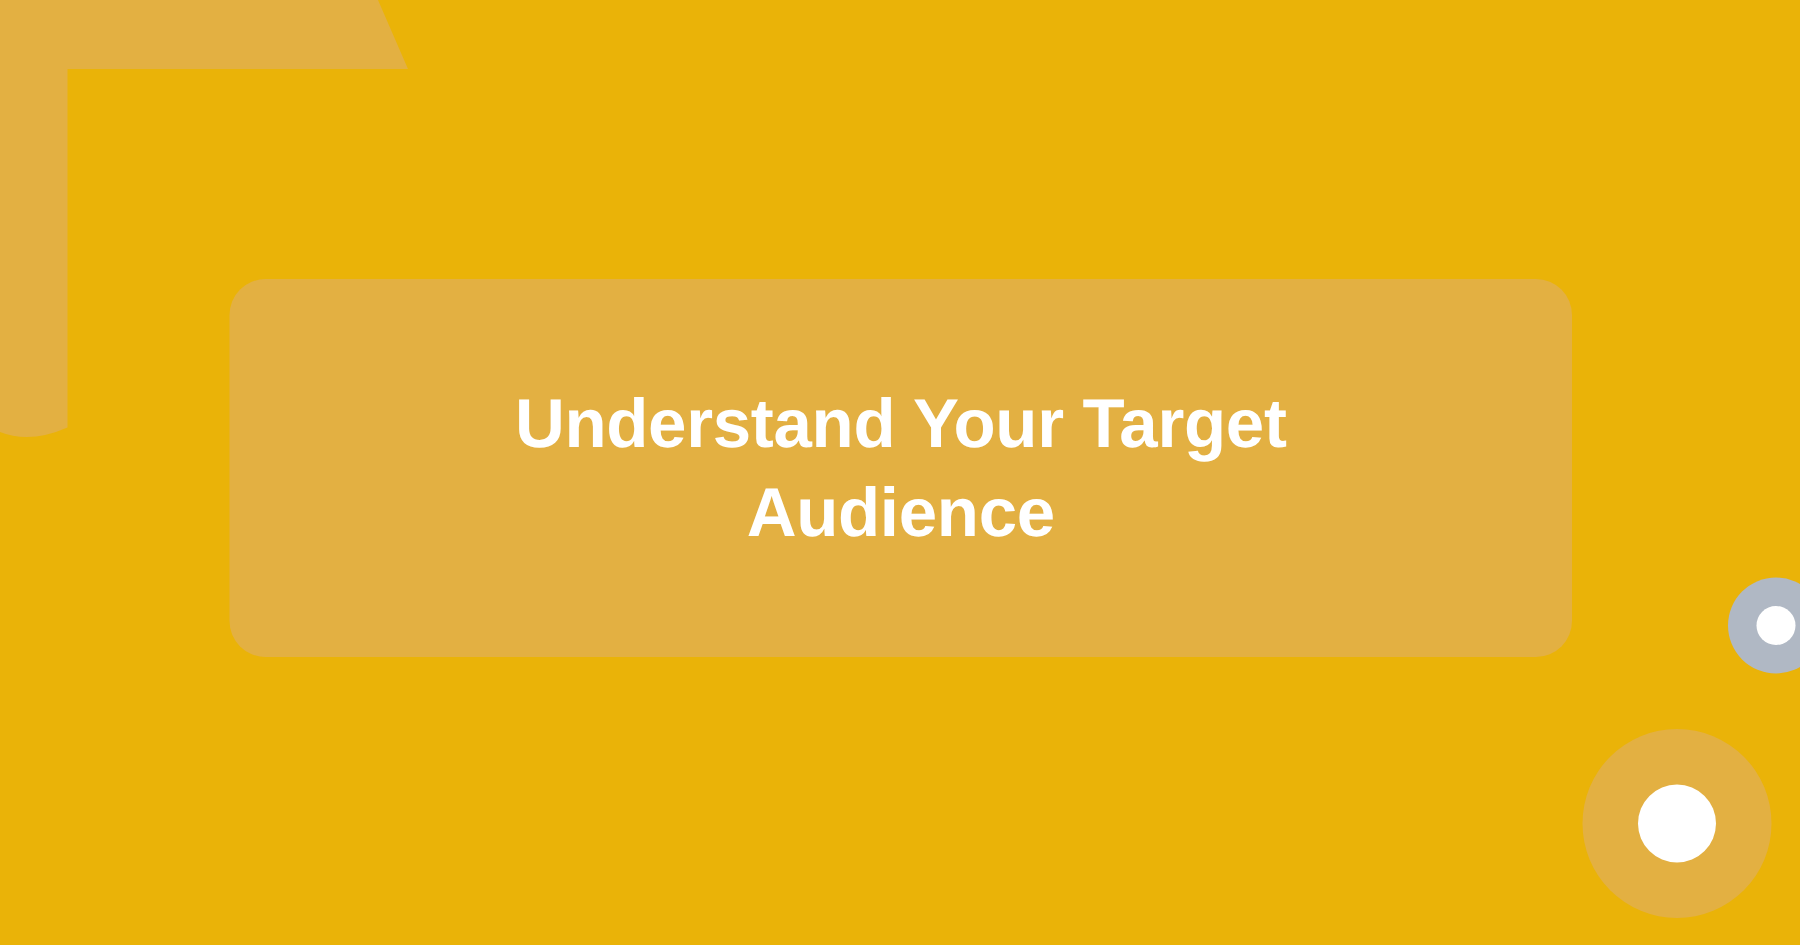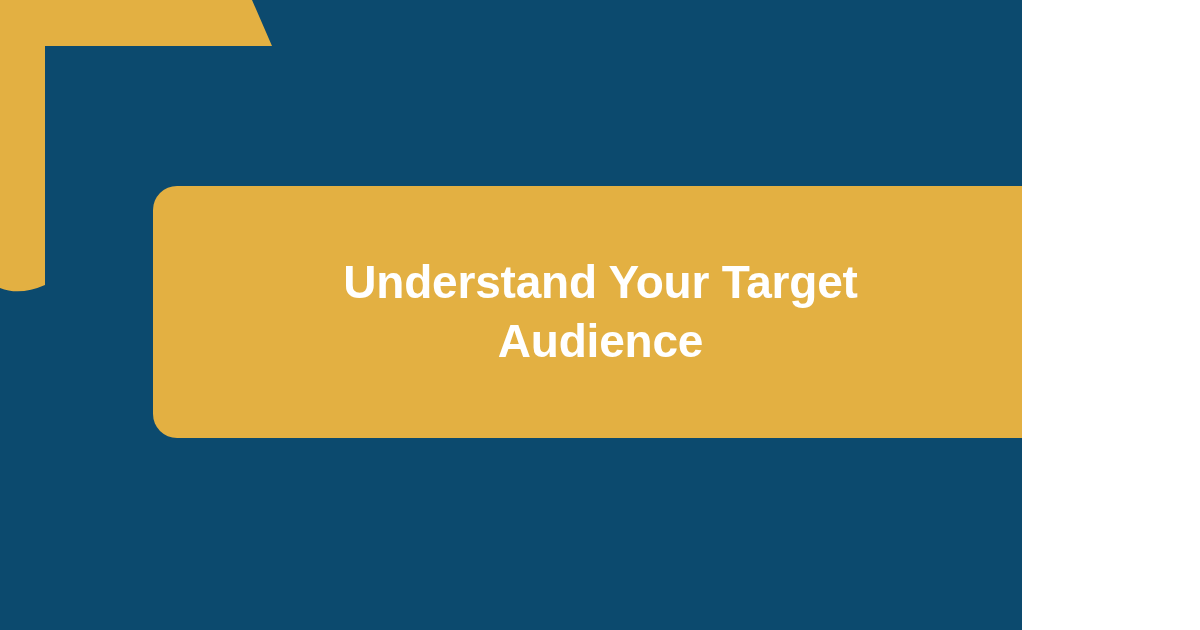--- a/index.html
+++ b/index.html
@@ -10,23 +10,23 @@
   body {
     width: 1200px;
     height: 630px;
     background: #ffffff;
     font-family: "Liberation Sans", sans-serif;
     overflow: hidden;
   }
 
   #stage {
     position: relative;
-    width: 1022px;
+    width: 1200px;
     height: 630px;
-    background: #0c4a6e;
+    background: #eab308;
     overflow: hidden;
   }
 
   
   .corner-bracket {
     position: absolute;
     left: 0;
     top: 0;
     width: 280px;
     height: 300px;

